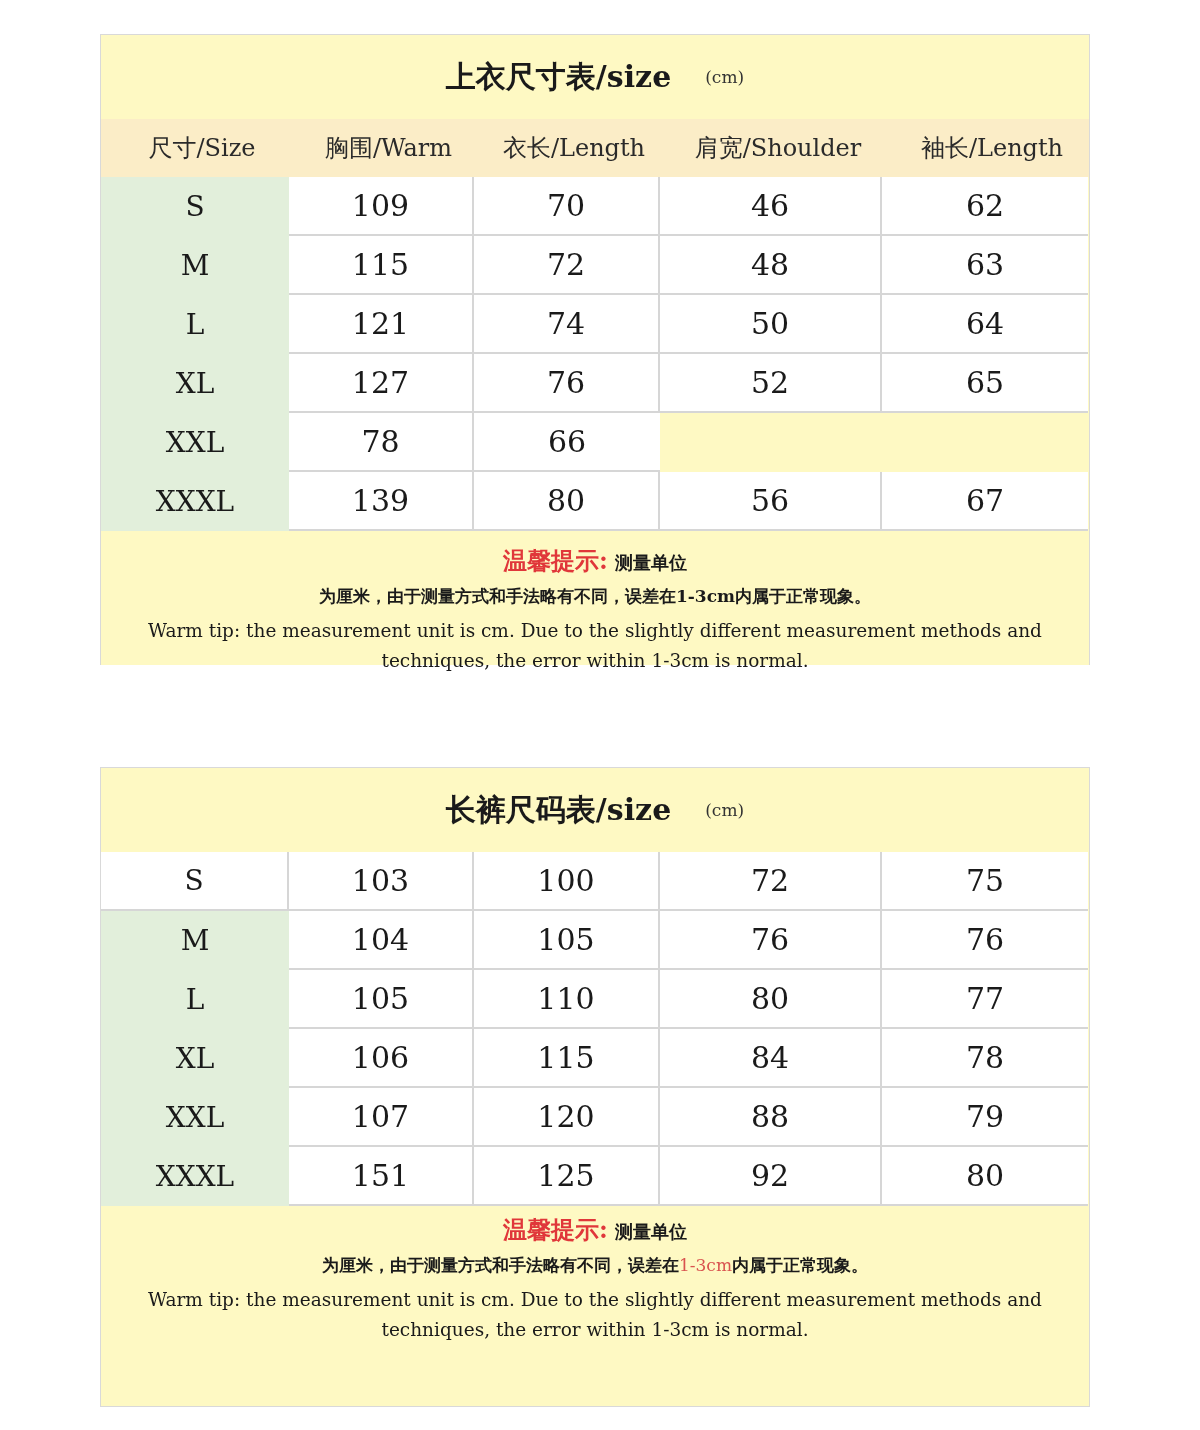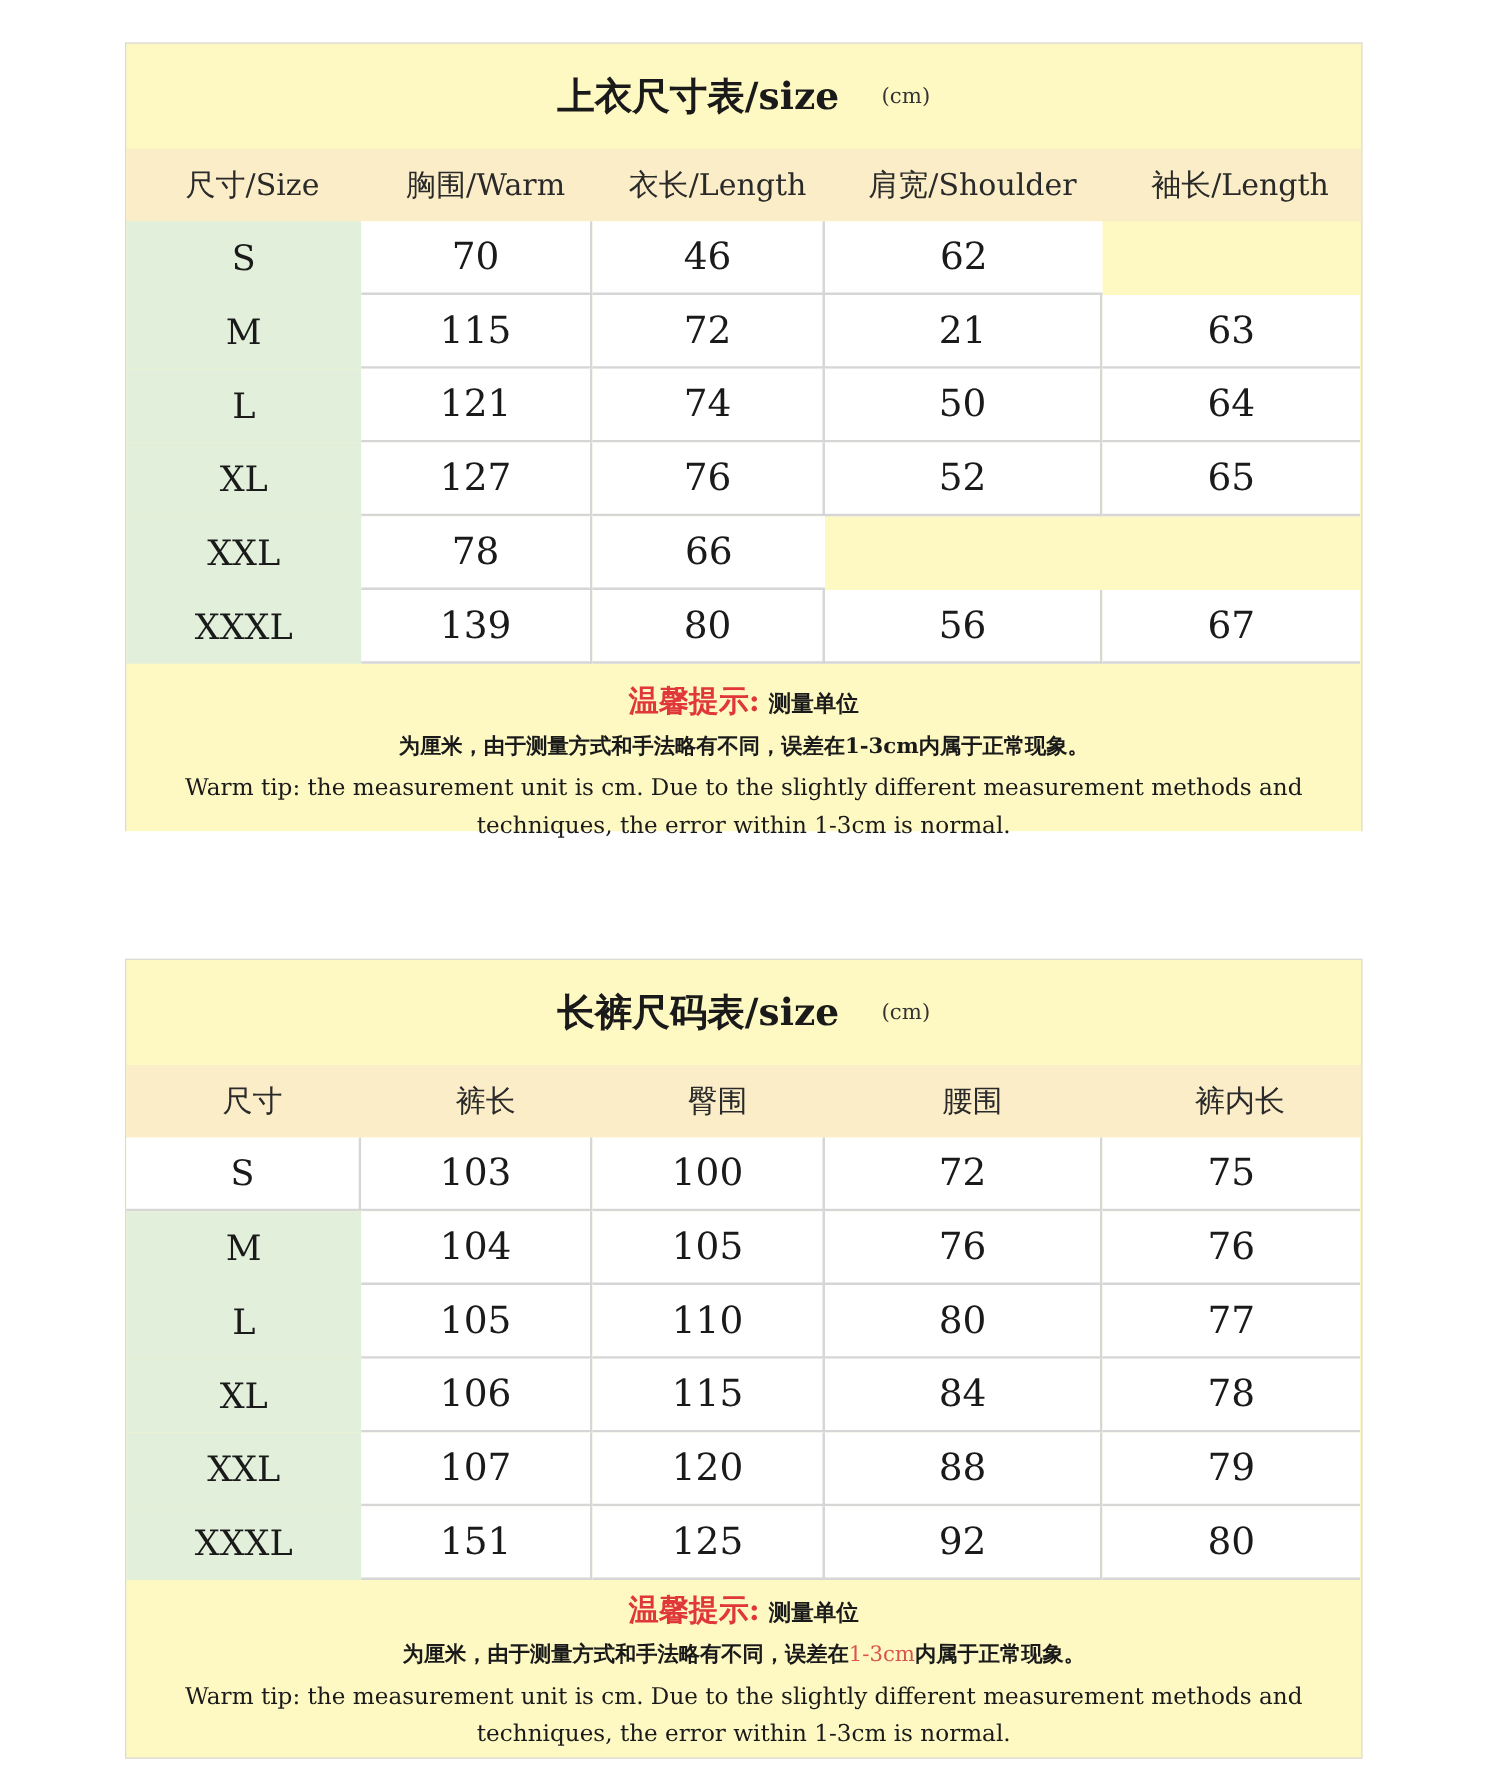--- a/index.html
+++ b/index.html
@@ -34,29 +34,30 @@
   </div>
   <div class="hdr">
     <div>尺寸/Size</div>
     <div>胸围/Warm</div>
     <div>衣长/Length</div>
     <div>肩宽/Shoulder</div>
     <div>袖长/Length</div>
   </div>
   <div class="row">
     <div class="size">S</div>
+    <div>109</div>
     <div>70</div>
     <div>46</div>
     <div>62</div>
   </div>
   <div class="row">
     <div class="size">M</div>
     <div>115</div>
     <div>72</div>
-    <div>21</div>
+    <div>48</div>
     <div>63</div>
   </div>
   <div class="row">
     <div class="size">L</div>
     <div>121</div>
     <div>74</div>
     <div>50</div>
     <div>64</div>
   </div>
   <div class="row">
@@ -82,27 +83,20 @@
     <div class="l1"><span class="red">温馨提示:</span> <span class="blk">测量单位</span></div>
     <div class="l2"><span>为厘米，由于测量方式和手法略有不同，误差在</span><span>1-3cm</span><span>内属于正常现象。</span></div>
     <div class="l3">Warm tip: the measurement unit is cm. Due to the slightly different measurement methods and techniques, the error within 1-3cm is normal.</div>
   </div>
 </div>
 
 <div class="chart bottom">
   <div class="title">
     <span>长裤尺码表/size</span>
     <span class="unit">(cm)</span>
-  </div>
-  <div class="hdr">
-    <div>尺寸</div>
-    <div>裤长</div>
-    <div>臀围</div>
-    <div>腰围</div>
-    <div>裤内长</div>
   </div>
   <div class="row">
     <div class="size white">S</div>
     <div>103</div>
     <div>100</div>
     <div>72</div>
     <div>75</div>
   </div>
   <div class="row">
     <div class="size">M</div>

